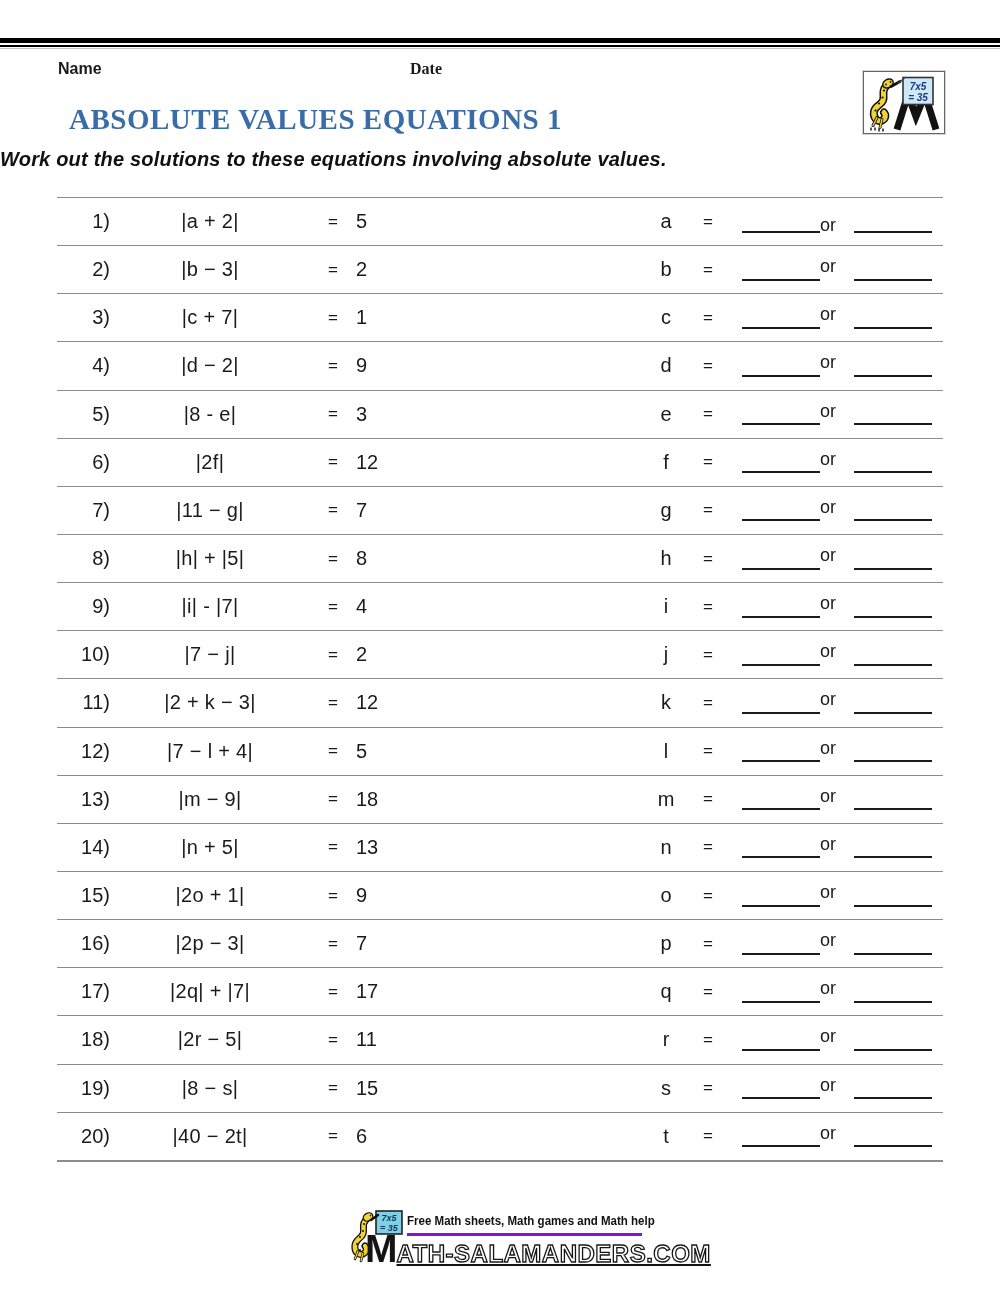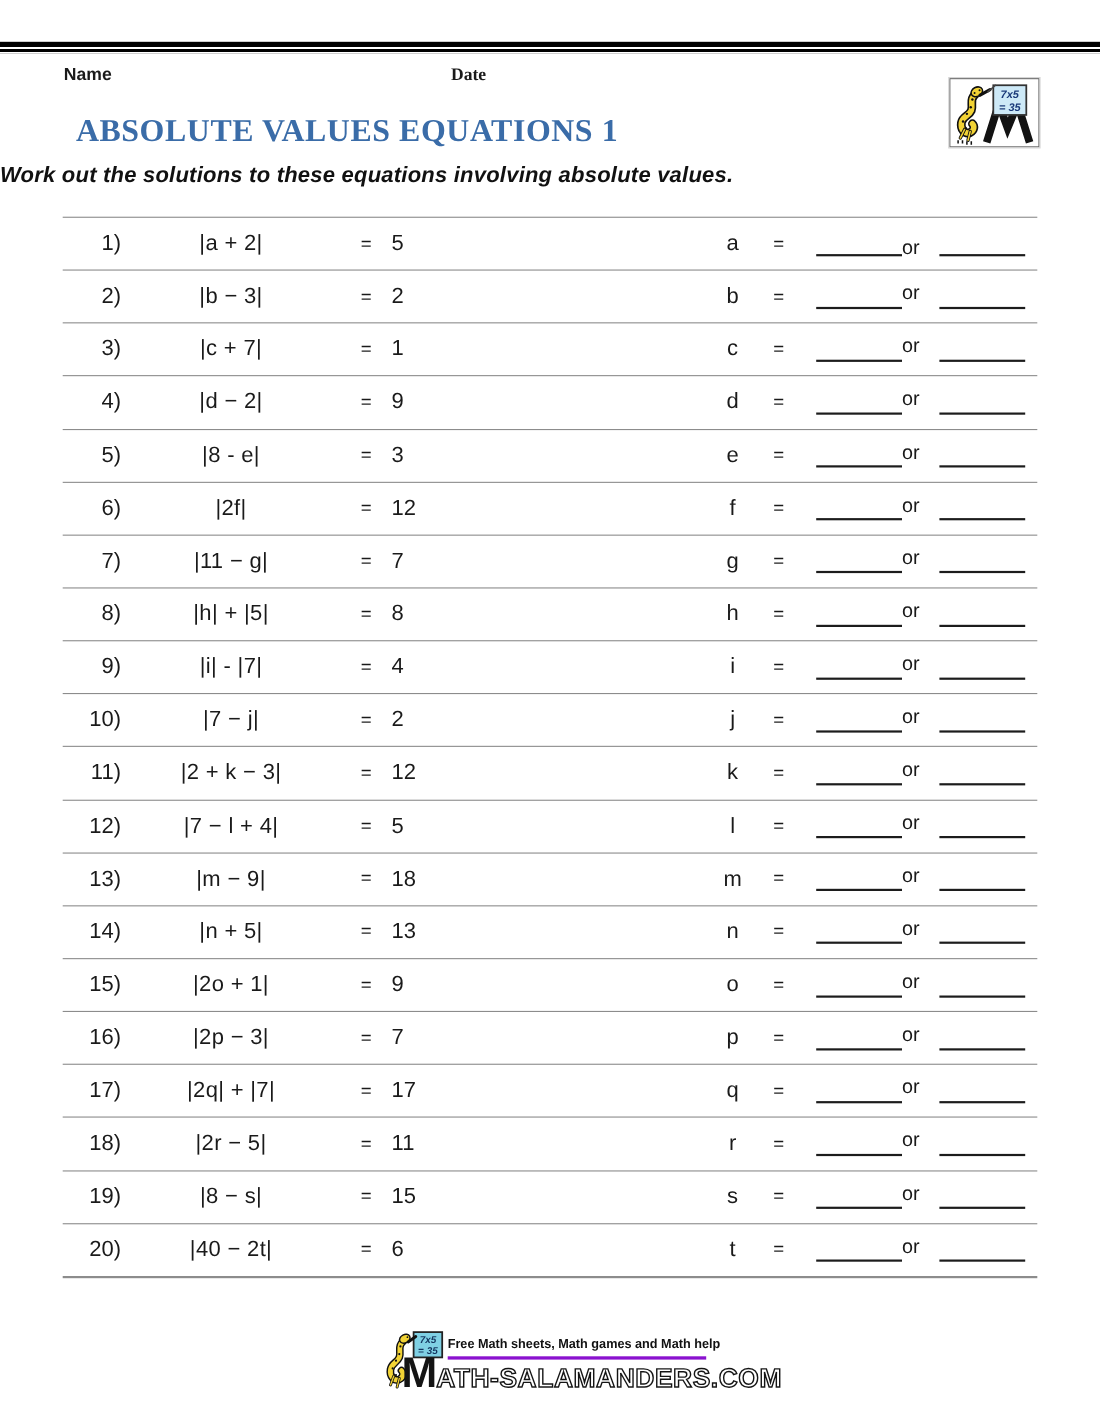--- a/index.html
+++ b/index.html
@@ -61,21 +61,21 @@
   .f-icon{position:absolute;left:0;top:0;width:58px;height:58px;}
   .f-tagline{
     position:absolute;left:57px;top:6px;font-size:12px;font-weight:bold;color:#111;
     white-space:nowrap;transform:scaleX(0.96);transform-origin:left;
   }
   .f-rule{position:absolute;left:57px;top:25px;width:235px;height:3px;background:#8a12cf;}
   .f-wordmark{position:absolute;left:15px;top:21px;display:flex;align-items:baseline;white-space:nowrap;}
   .f-m{font-size:39px;font-weight:bold;color:#141414;line-height:1;letter-spacing:-2px;margin-right:1px;}
   .f-rest{
     font-size:24px;font-weight:bold;line-height:1;letter-spacing:0.5px;
-    color:#ffffff;-webkit-text-stroke:1.3px #141414;
+    color:#ffffff;text-decoration:underline;-webkit-text-stroke:1.3px #141414;
   }
 </style>
 </head>
 <body>
 
 <div class="topbar"></div>
 
 <div class="name-label">Name</div>
 <div class="date-label">Date</div>
 

